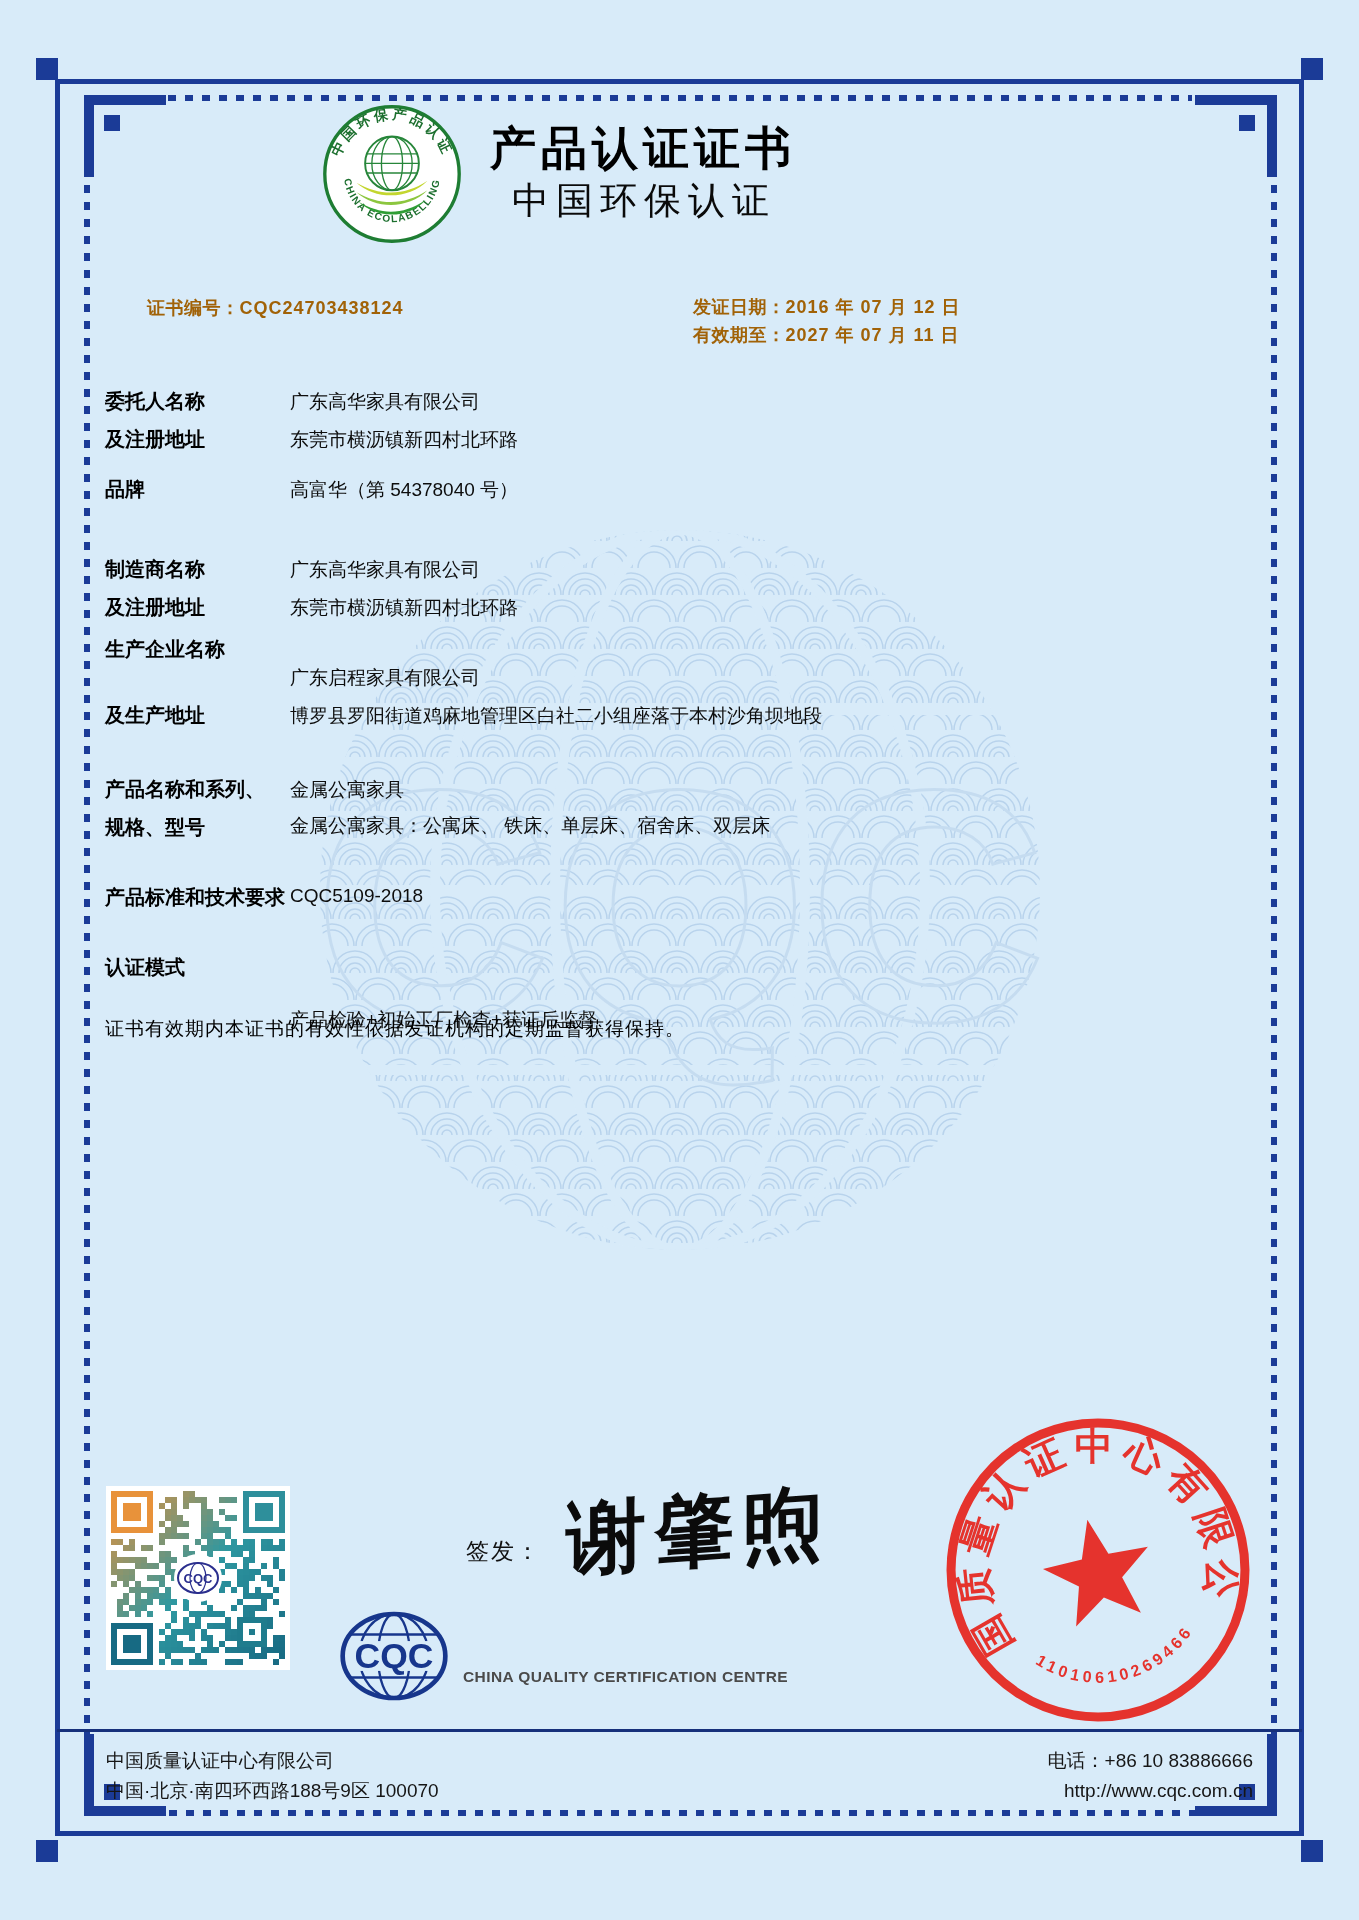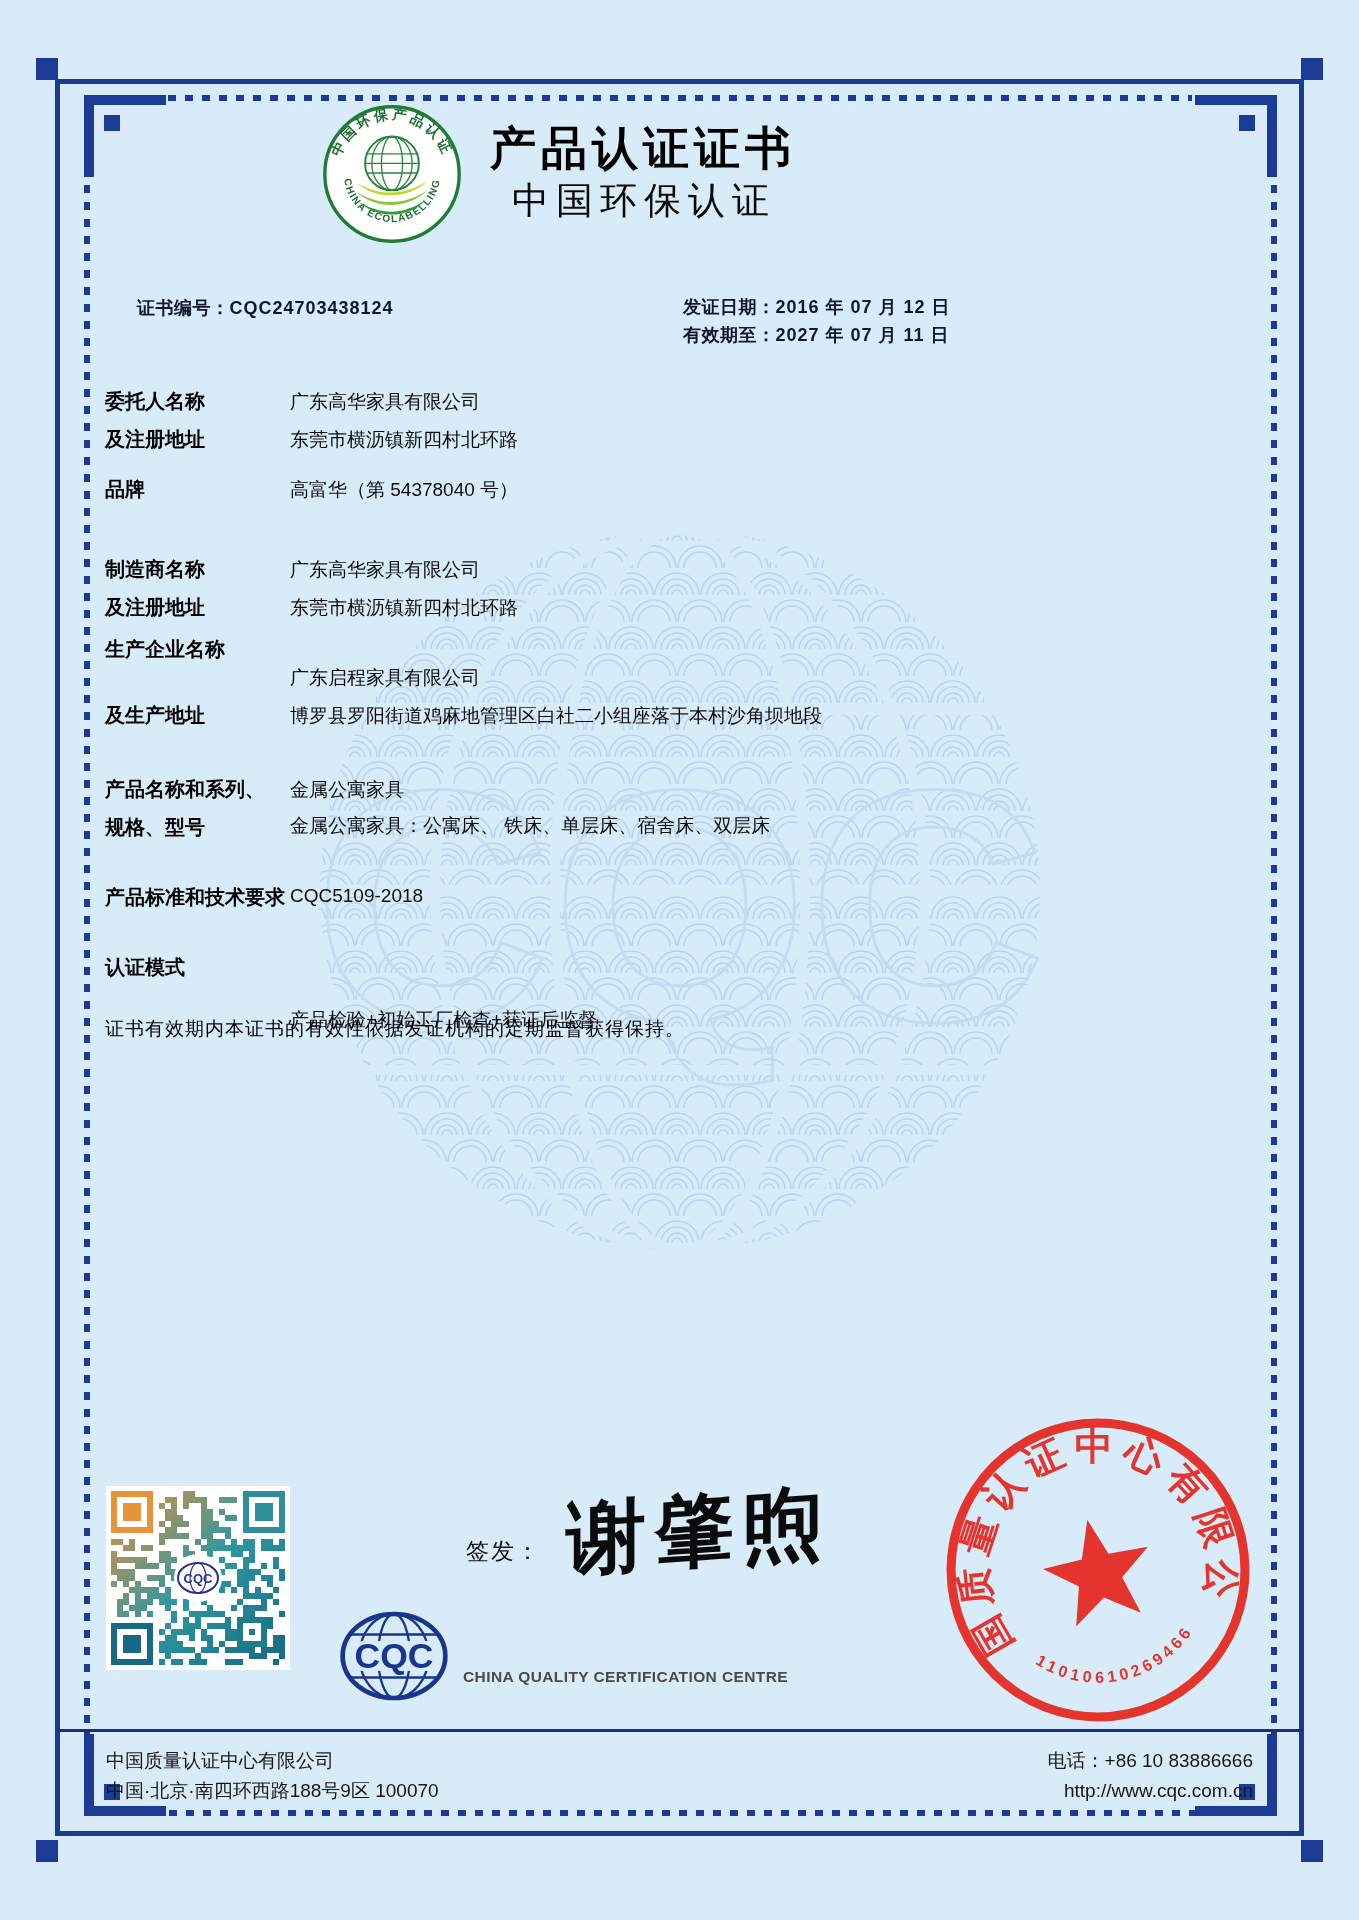--- a/index.html
+++ b/index.html
@@ -8,21 +8,21 @@
   .abs{position:absolute;}
   
   .outer-frame{left:55px; top:79px; width:1239px; height:1747px; border:5px solid #1b3b97;}
   .dash-h{height:6px; background:repeating-linear-gradient(90deg,#1b3b97 0 8px,transparent 8px 17px);}
   .dash-v{width:6px;  background:repeating-linear-gradient(180deg,#1b3b97 0 8px,transparent 8px 17px);}
   .nsq{background:#1b3b97;}
   
   .title{font-size:46px; font-weight:bold; color:#000; letter-spacing:5px;}
   .subtitle{font-size:37px; font-weight:500; color:#0a0a0a; letter-spacing:7px;}
   
-  .meta{font-size:18px; font-weight:bold; color:#0f172a; letter-spacing:0.5px;}
+  .meta{font-size:18px; font-weight:bold; color:#a16207; letter-spacing:0.5px;margin-left:10px;}
   .meta .num{letter-spacing:1px;}
   .meta-lines{line-height:28px;}
   
   .label{font-size:20px; font-weight:bold; color:#000;}
   .value{font-size:19px; color:#0d0d0d;}
   .stmt{font-family:"Liberation Serif", serif; font-size:19px; color:#000; letter-spacing:1px;}
   
   .note{font-size:17px; color:#1a1a1a;}
   .sign-label{font-size:23px; color:#111; font-weight:500; letter-spacing:2px;}
   .signature{font-family:"Liberation Serif", serif; font-size:80px; font-weight:bold; color:#0b0b0b;

